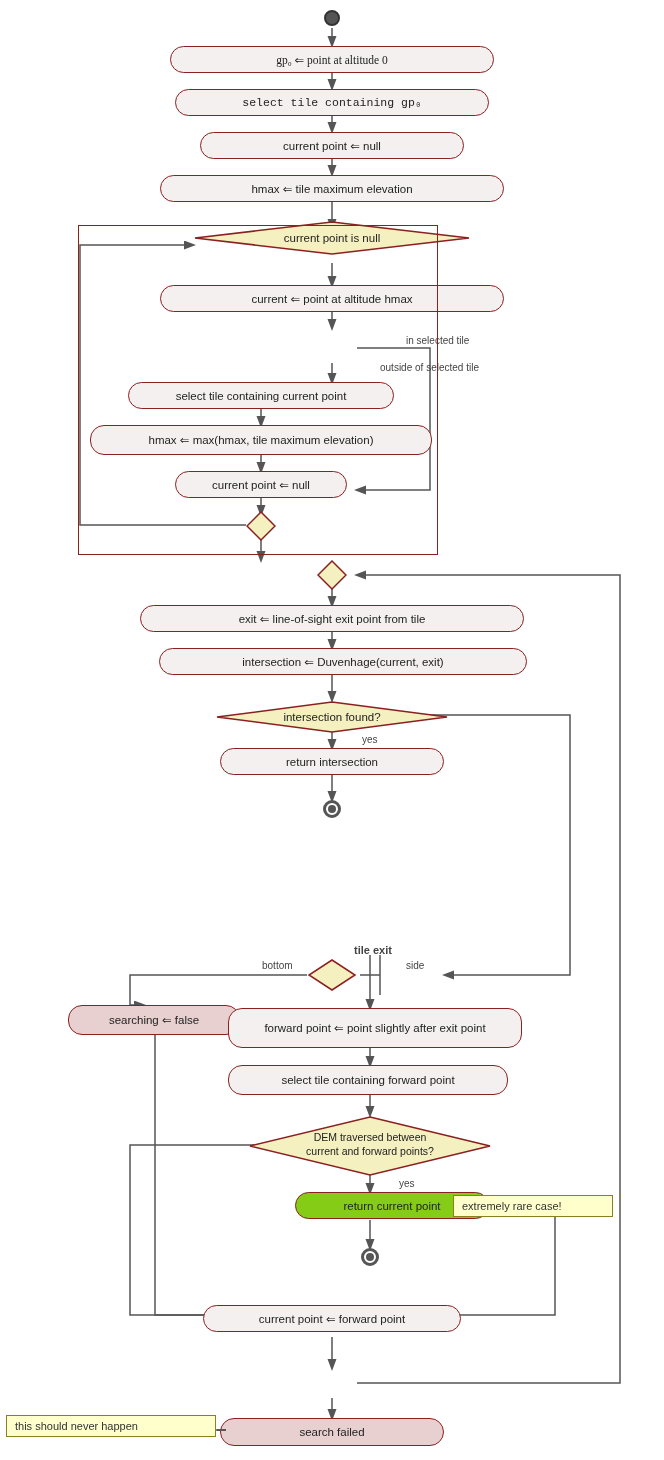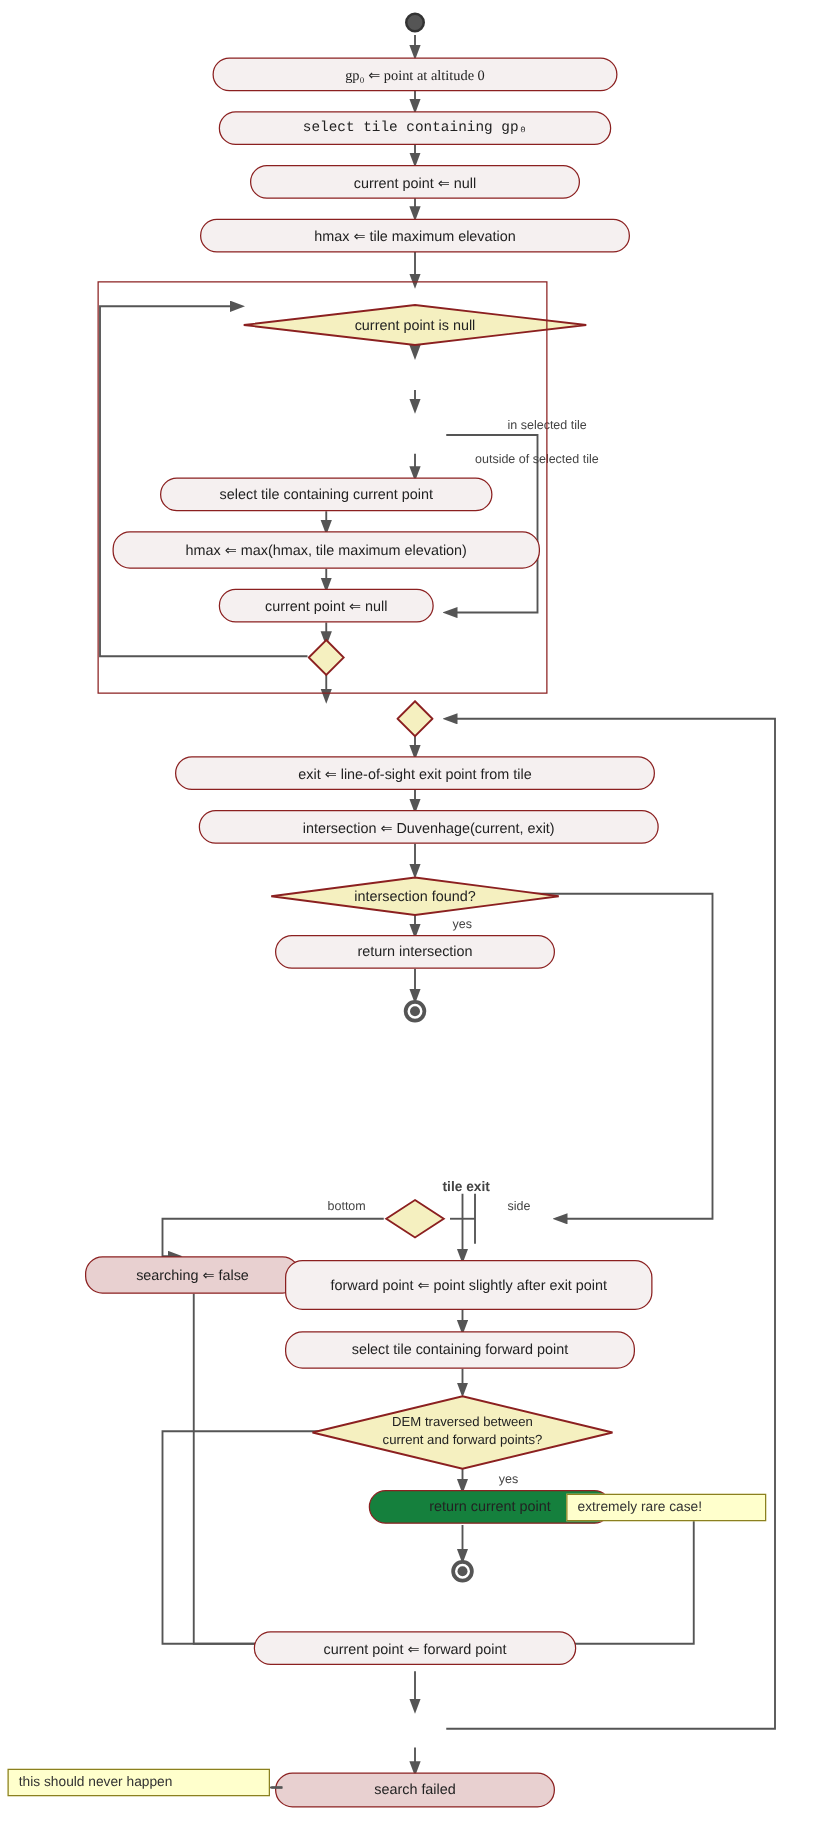--- a/index.html
+++ b/index.html
@@ -186,30 +186,33 @@
   </div>
 
   <div class="node-rect" style="left:200px;top:132px;width:264px;height:27px;">
     <span>current point ⇐ null</span>
   </div>
 
   <div class="node-rect" style="left:160px;top:175px;width:344px;height:27px;">
     <span>hmax ⇐ tile maximum elevation</span>
   </div>
 
-  <div style="position:absolute;left:193px;top:242px;width:278px;height:36px;display:flex;align-items:flex-start;justify-content:center;">
+  <div style="position:absolute;left:193px;top:220px;width:278px;height:36px;display:flex;align-items:flex-start;justify-content:center;">
     <div style="position:relative;width:278px;height:36px;">
 
       <svg style="position:absolute;top:0;left:0;width:278px;height:36px;">
         <polygon points="139,2 276,18 139,34 2,18" fill="#f5f0c0" stroke="#8b2020" stroke-width="1.5"></polygon>
         <text x="139" y="22" text-anchor="middle" font-size="11.5" fill="#222">current point is null</text>
       </svg>
     </div>
   </div>
 
+  <div class="node-rect" style="left:160px;top:285px;width:344px;height:27px;">
+    <span>current ⇐ point at altitude hmax</span>
+  </div>
 
 
   <div class="arrow-label" style="left:362px;top:335px;">in selected tile</div>
 
   <div class="arrow-label" style="left:336px;top:362px;">outside of selected tile</div>
 
   <div class="node-rect" style="left:128px;top:382px;width:266px;height:27px;">
     <span>select tile containing current point</span>
   </div>
 
@@ -285,21 +288,21 @@
   <div style="position:absolute;left:248px;top:1115px;width:244px;height:62px;">
     <svg style="width:244px;height:62px;">
       <polygon points="122,2 242,31 122,60 2,31" fill="#f5f0c0" stroke="#8b2020" stroke-width="1.5"></polygon>
       <text x="122" y="26" text-anchor="middle" font-size="10.5" fill="#222">DEM traversed between</text>
       <text x="122" y="40" text-anchor="middle" font-size="10.5" fill="#222">current and forward points?</text>
     </svg>
   </div>
 
   <div class="arrow-label" style="left:355px;top:1178px;">yes</div>
 
-  <div class="node-rect" style="left:295px;top:1192px;width:194px;height:27px;background:#15803d;">
+  <div class="node-rect" style="left:295px;top:1192px;width:194px;height:27px;background:#84cc16;">
     <span>return current point</span>
   </div>
 
   <div class="note-box" style="left:453px;top:1195px;width:160px;">
     <span>extremely rare case!</span>
   </div>
 
   <div class="node-circle-end" style="width:18px;height:18px;left:361px;top:1248px;"></div>
 
   <div class="node-rect" style="left:203px;top:1305px;width:258px;height:27px;">

